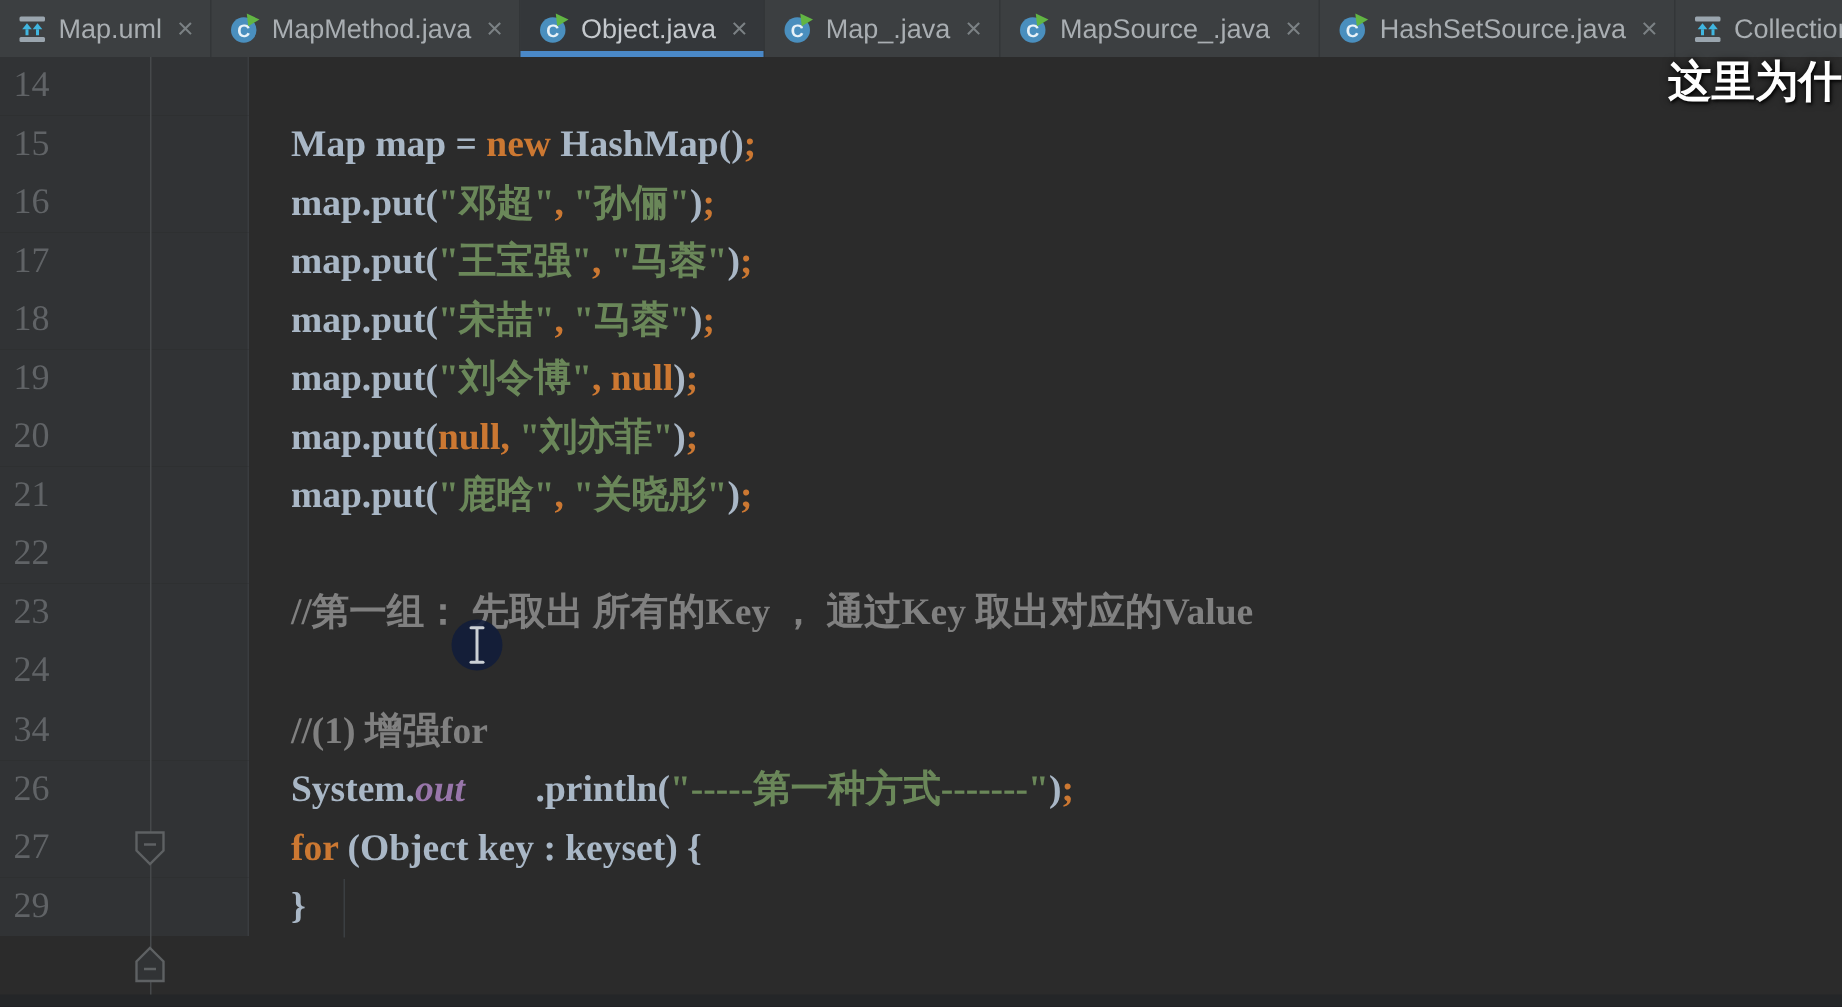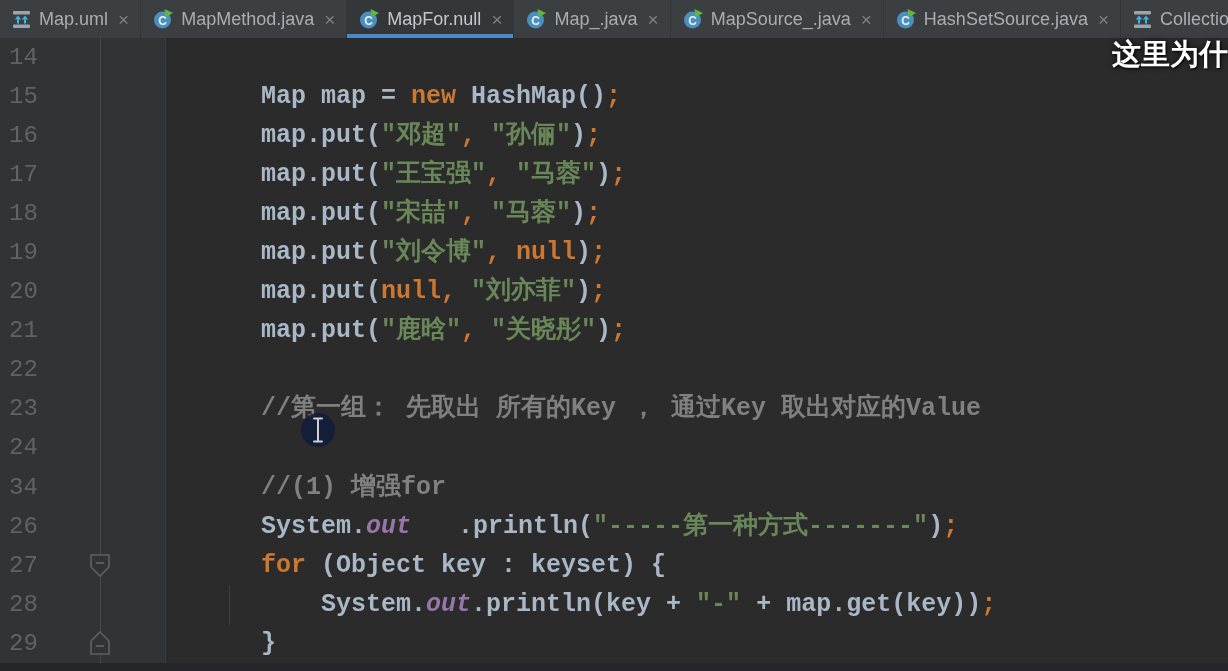--- a/index.html
+++ b/index.html
@@ -26,21 +26,21 @@
   }
   .tab .tclose { color:#7B8184; font-size:19px; line-height:1; margin-left:3px; }
   .tab svg { flex:none; }
   
   .editor {
     position:absolute; top:38px; left:0; right:0; bottom:8px;
     background:#2B2B2B; overflow:hidden;
   }
   .line {
     display:flex; height:39.06px; line-height:39.06px;
-    font-family:Liberation Mono, monospace; font-size:25px; font-weight:bold;gap:32px;
+    font-family:Liberation Serif, serif; font-size:25px; font-weight:bold;
   }
   .gutter {
     flex:none; width:166px; background:#313335;
     border-right:1px solid #3A3D40;
     color:#606366; font-weight:normal; font-size:24px;
     padding-left:9px; text-align:left;
   }
   .code { flex:1; padding-left:3px; white-space:pre; color:#A9B7C6; }
   .code span { white-space:pre; }
   
@@ -89,21 +89,21 @@
    </svg>
         <span class="tlabel">MapMethod.java</span>
         <span class="tclose">×</span>
       </div>
       <div class="tab active">
         <svg width="22" height="22" viewBox="0 0 22 22">
      <circle cx="10.5" cy="12" r="8.5" fill="#4A8FBE"></circle>
      <text x="10.5" y="16.5" text-anchor="middle" font-size="12" font-weight="bold" font-family="Liberation Sans, sans-serif" fill="#E8F2F8">C</text>
      <polygon points="12.5,1 21,5 13.5,9.5" fill="#62B543"></polygon>
    </svg>
-        <span class="tlabel">MapFor.null</span>
+        <span class="tlabel">Object.java</span>
         <span class="tclose">×</span>
         <span class="underline"></span>
       </div>
       <div class="tab">
         <svg width="22" height="22" viewBox="0 0 22 22">
      <circle cx="10.5" cy="12" r="8.5" fill="#4A8FBE"></circle>
      <text x="10.5" y="16.5" text-anchor="middle" font-size="12" font-weight="bold" font-family="Liberation Sans, sans-serif" fill="#E8F2F8">C</text>
      <polygon points="12.5,1 21,5 13.5,9.5" fill="#62B543"></polygon>
    </svg>
         <span class="tlabel">Map_.java</span>
@@ -190,24 +190,20 @@
         <div class="gutter">34</div>
         <div class="code"><span style="color: rgb(128, 128, 128);">    //(1) 增强for</span></div>
       </div>
       <div class="line">
         <div class="gutter">26</div>
         <div class="code"><span style="color: rgb(169, 183, 198);">    System.</span><span style="color: rgb(152, 118, 170); font-style: italic;">out</span><span style="color: rgb(169, 183, 198); margin-left: 47px;">.println(</span><span style="color: rgb(106, 135, 89);">"-----第一种方式-------"</span><span style="color: rgb(169, 183, 198);">)</span><span style="color: rgb(204, 120, 50);">;</span></div>
       </div>
       <div class="line">
         <div class="gutter">27</div>
         <div class="code"><span style="color: rgb(169, 183, 198);">    </span><span style="color: rgb(204, 120, 50);">for</span><span style="color: rgb(169, 183, 198);"> (Object key : keyset) {</span></div>
-      </div>
-      <div class="line">
-        <div class="gutter">28</div>
-        <div class="code"><span style="color: rgb(169, 183, 198);">        System.</span><span style="color: rgb(152, 118, 170); font-style: italic;">out</span><span style="color: rgb(169, 183, 198);">.println(key + </span><span style="color: rgb(106, 135, 89);">"-"</span><span style="color: rgb(169, 183, 198);"> + map.get(key))</span><span style="color: rgb(204, 120, 50);">;</span></div>
       </div>
       <div class="line">
         <div class="gutter">29</div>
         <div class="code"><span style="color: rgb(169, 183, 198);">    }</span></div>
       </div>
     </div>
 
   <div class="fold-line"></div>
   <svg class="fold-marker" style="left:88px; top:553px;" width="24" height="26" viewBox="0 0 24 26">
     <polygon points="3,2 21,2 21,14 12,23 3,14" fill="#313335" stroke="#5E6163" stroke-width="1.6"></polygon>

